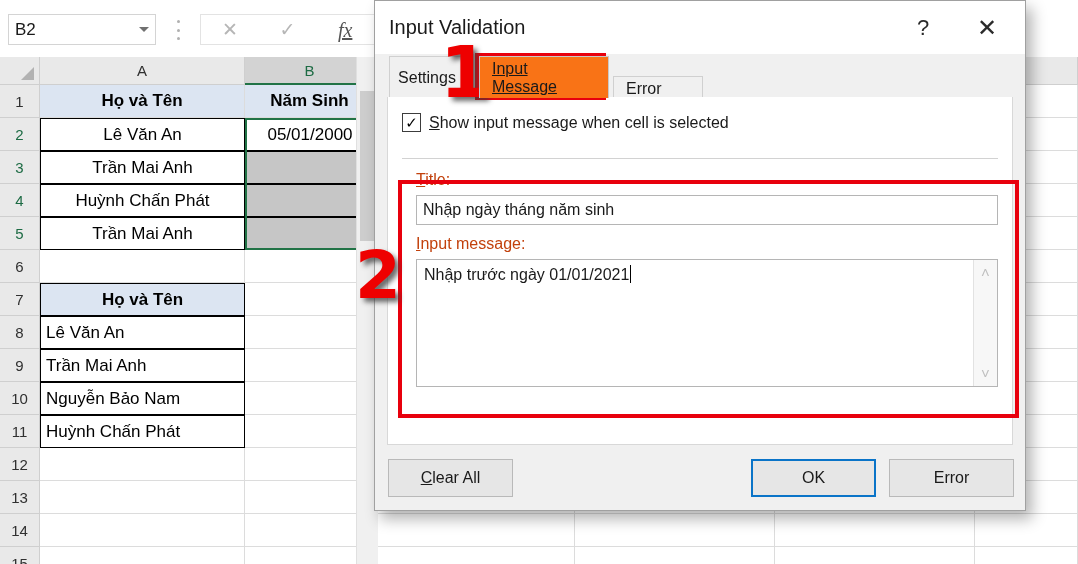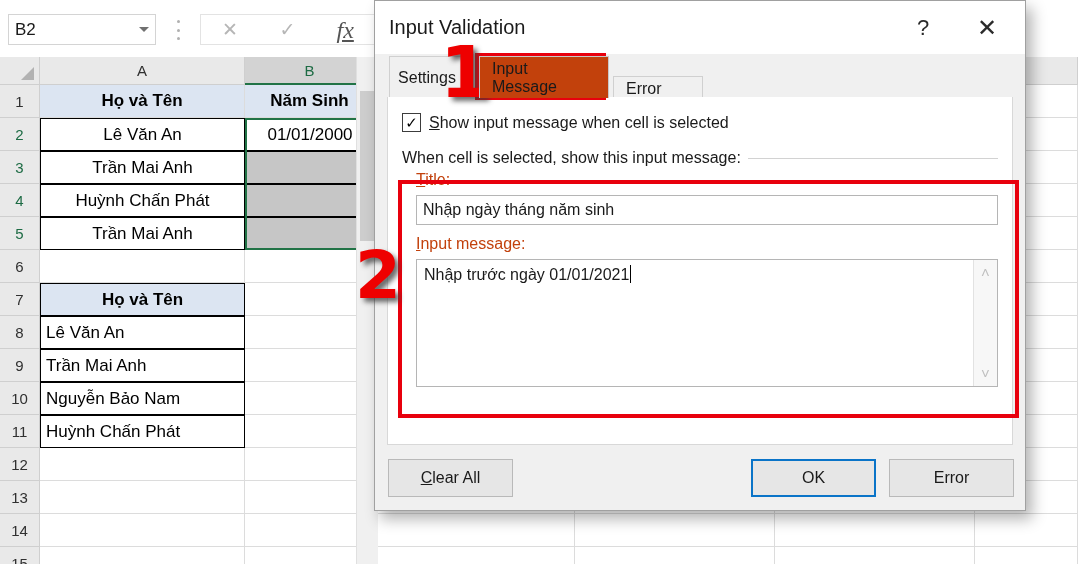--- a/index.html
+++ b/index.html
@@ -28,21 +28,21 @@
   #dots-sep { position:absolute; left:176px; top:20px; width:4px; height:20px;
     display:flex; flex-direction:column; justify-content:space-between; align-items:center; }
   #dots-sep i { display:block;width:3px;height:3px;background:#b0b0b0;border-radius:50%; }
   #fx-bar {
     position:absolute; left:200px; top:14px; width:175px; height:31px;
     border:1px solid #e3e3e3; background:#fff; display:flex; align-items:center;
   }
   #fx-bar .fxb {
     flex:1; text-align:center; color:#b6b6b6; font-size:19px; line-height:1;
   }
-  #fx-bar .fx-italic { font-family:"Liberation Serif", serif; font-style:italic; color:#555; font-size:24px;text-decoration:underline; }
+  #fx-bar .fx-italic { font-family:"Liberation Serif", serif; font-style:italic; color:#555; font-size:20px;text-decoration:underline; }
 
   
   #grid { position:absolute; left:0; top:57px; width:1078px; height:507px; }
   .colhead-row { position:absolute; left:0; top:0; height:28px; width:1078px; }
   .corner { position:absolute; left:0; top:0; width:40px; height:28px;
     background:#e9e9e9; border-right:1px solid #cfcfcf; border-bottom:1px solid #cfcfcf; }
   .corner .tri { position:absolute; right:5px; bottom:4px; width:0;height:0;
     border-left:13px solid transparent; border-bottom:13px solid #b2b2b2; }
   .colhead {
     position:absolute; top:0; height:28px; background:#e9e9e9;
@@ -97,21 +97,21 @@
   }
 
   
   #tabstrip { position:absolute; left:0; top:53px; width:650px; height:44px; background:#f0f0f0; }
   .tab {
     position:absolute; top:2px; height:42px; background:#f0f0f0;
     border:1px solid #d0d0d0; border-bottom:none;
     display:flex; align-items:center; justify-content:center;
     font-size:16px; color:#1a1a1a; padding:0 12px;
   }
-  .tab.active { background:#c2410c; border-color:#c8c8c8; z-index:3; }
+  .tab.active { background:#f97316; border-color:#c8c8c8; z-index:3;text-decoration:underline; }
 
   
   #dlg-body { position:absolute; left:12px; top:96px; width:626px; height:348px;
     background:#ffffff; border:1px solid #d8d8d8; border-top:none; }
 
   #chk-row { position:absolute; left:14px; top:16px; display:flex; align-items:center; }
   #chk-box {
     width:19px;height:19px;border:1px solid #3c3c3c;background:#fff;
     display:flex;align-items:center;justify-content:center; margin-right:8px;
   }
@@ -207,21 +207,21 @@
     <div id="rows-host">
         <div class="rowhead" style="top: 28px; height: 33px;">1</div>
         <div class="cell hdr" style="left: 40px; width: 205px; top: 28px; height: 33px;">Họ và Tên</div>
         <div class="cell hdr" style="left: 245px; width: 130px; top: 28px; height: 33px;">Năm Sinh</div>
         <div class="cell ctr" style="left: 375px; width: 200px; top: 28px; height: 33px;"></div>
         <div class="cell ctr" style="left: 575px; width: 200px; top: 28px; height: 33px;"></div>
         <div class="cell ctr" style="left: 775px; width: 200px; top: 28px; height: 33px;"></div>
         <div class="cell ctr" style="left: 975px; width: 103px; top: 28px; height: 33px;"></div>
         <div class="rowhead sel" style="top: 61px; height: 33px;">2</div>
         <div class="cell ctr bx" style="left: 40px; width: 205px; top: 61px; height: 33px;">Lê Văn An</div>
-        <div class="cell ctr bx" style="left: 245px; width: 130px; top: 61px; height: 33px;">01/01/2000</div>
+        <div class="cell ctr bx" style="left: 245px; width: 130px; top: 61px; height: 33px;">05/01/2000</div>
         <div class="cell ctr" style="left: 375px; width: 200px; top: 61px; height: 33px;"></div>
         <div class="cell ctr" style="left: 575px; width: 200px; top: 61px; height: 33px;"></div>
         <div class="cell ctr" style="left: 775px; width: 200px; top: 61px; height: 33px;"></div>
         <div class="cell ctr" style="left: 975px; width: 103px; top: 61px; height: 33px;"></div>
         <div class="rowhead sel" style="top: 94px; height: 33px;">3</div>
         <div class="cell ctr bx" style="left: 40px; width: 205px; top: 94px; height: 33px;">Trần Mai Anh</div>
         <div class="cell ctr bx gray" style="left: 245px; width: 130px; top: 94px; height: 33px;"></div>
         <div class="cell ctr" style="left: 375px; width: 200px; top: 94px; height: 33px;"></div>
         <div class="cell ctr" style="left: 575px; width: 200px; top: 94px; height: 33px;"></div>
         <div class="cell ctr" style="left: 775px; width: 200px; top: 94px; height: 33px;"></div>
@@ -344,21 +344,20 @@
 
     <div id="chk-row">
       <span id="chk-box">
         <span class="tick">✓</span>
       </span>
       <span id="chk-label">
         <u>S</u><span>how input message when cell is selected</span>
       </span>
     </div>
 
-    <div id="grp-label">When cell is selected, show this input message:</div>
     <div id="grp-line"></div>
 
     <div id="grp-inner">
       <div class="field-label" style="left:14px;top:2px;">
         <u>T</u><span>itle:</span>
       </div>
       <input id="title-input" type="text" value="Nhập ngày tháng năm sinh" style="">
 
       <div class="field-label" style="left:14px;top:66px;">
         <u>I</u><span>nput message:</span>

